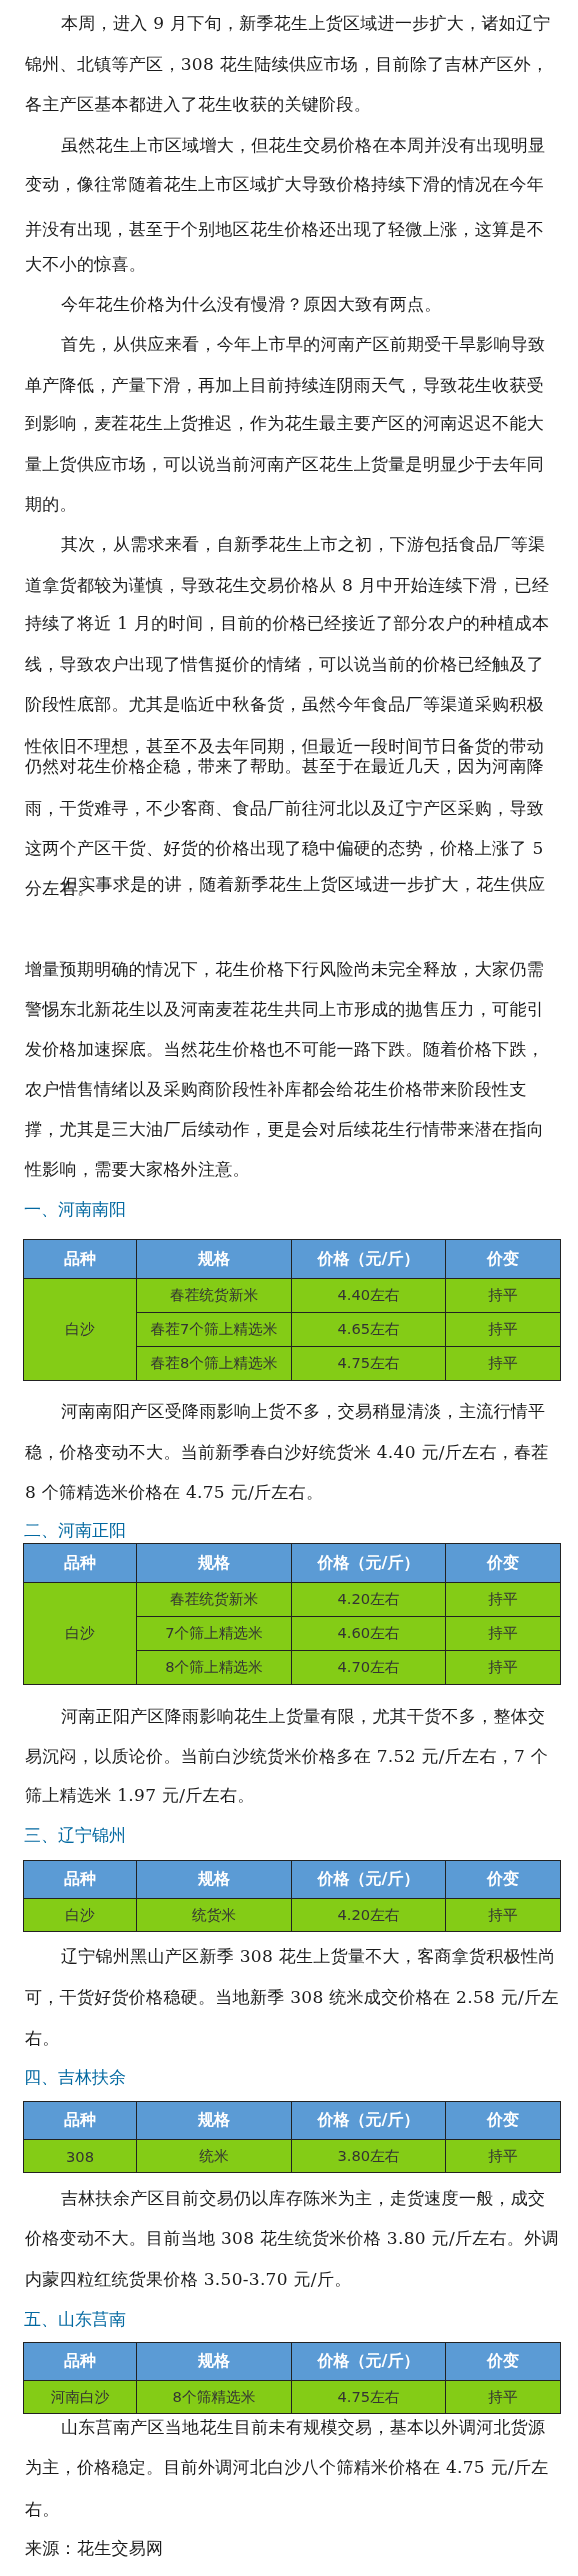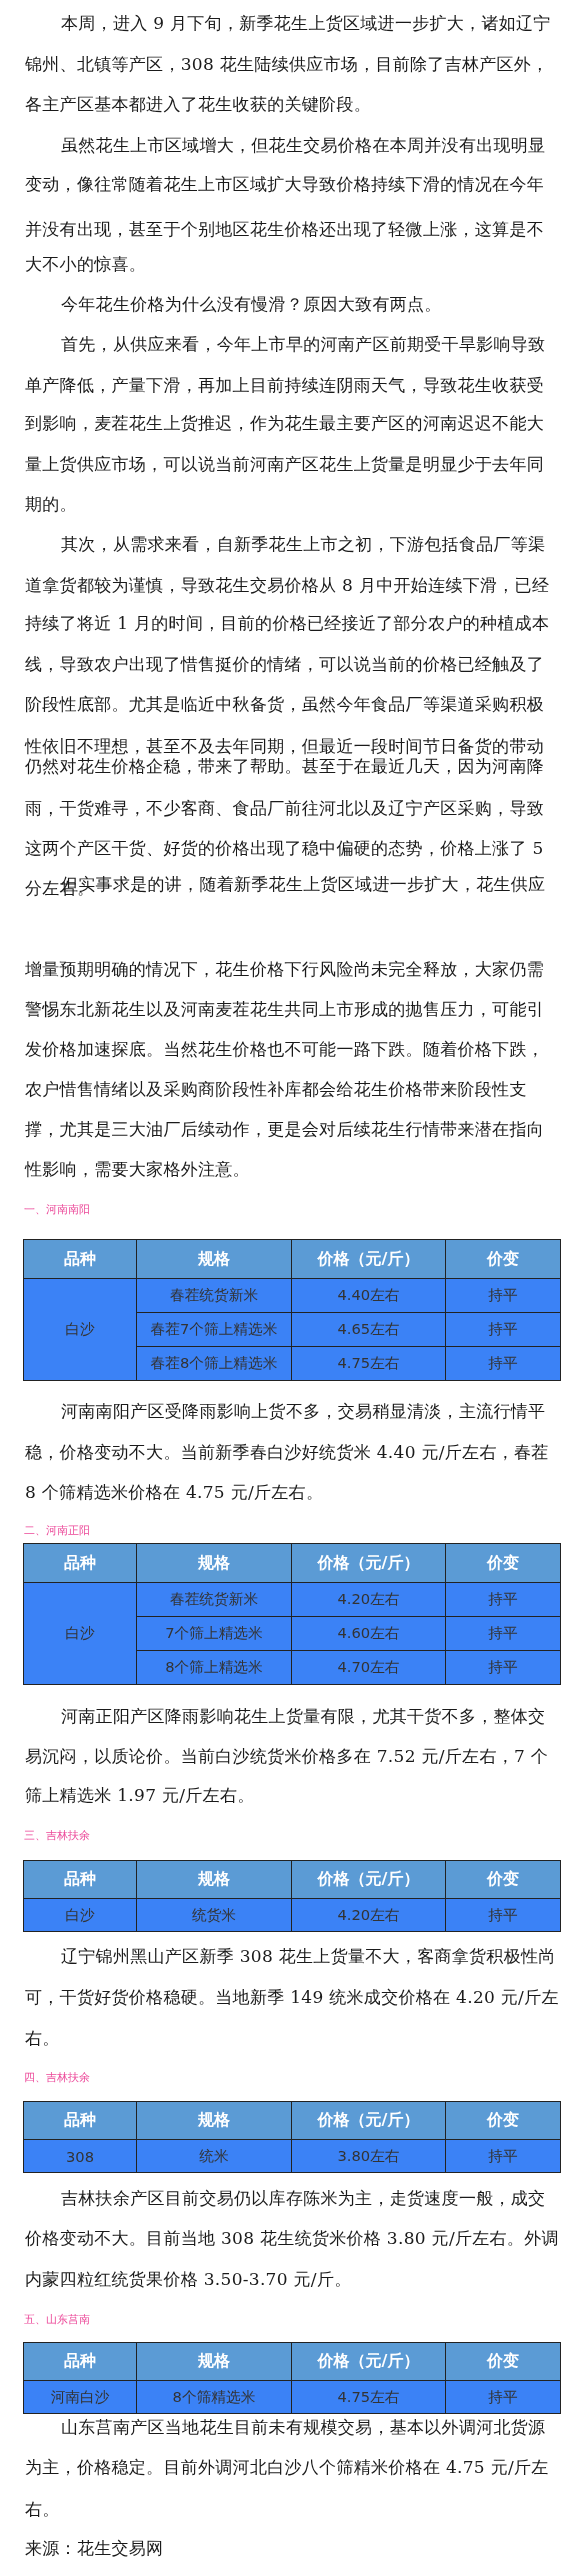--- a/index.html
+++ b/index.html
@@ -18,25 +18,25 @@
     height: 21px;
     font-size: 17px;
     line-height: 21px;
     white-space: nowrap;
     letter-spacing: 0.3px;
   }
   .line.indent { left: 61px; width: 498px; }
   .heading {
     position: absolute;
     left: 24px;
-    font-size: 11px;
+    font-size: 17px;
     line-height: 21px;
     height: 21px;
     white-space: nowrap;
-    color: #ec4899;
+    color: #0369a1;
   }
   table.price {
     position: absolute;
     left: 23px;
     width: 537px;
     border-collapse: collapse;
     border: 1.6px solid #111;
     font-family: "DejaVu Sans", "Liberation Sans", sans-serif;
     table-layout: fixed;
   }
@@ -44,21 +44,21 @@
     background: #5b9bd5;
     color: #ffffff;
     font-weight: bold;
     font-size: 16px;
     border: 0.8px solid #222;
     border-bottom: 1.1px solid #222;
     text-align: center;
     padding: 0;
   }
   table.price td {
-    background: #3b82f6;
+    background: #84cc16;
     color: #333333;
     font-size: 14.7px;
     border: 0.8px solid #222;
     text-align: center;
     padding: 0;
   }
   col.c1 { width: 113px; }
   col.c2 { width: 155px; }
   col.c3 { width: 154px; }
   col.c4 { width: 115px; }
@@ -176,21 +176,21 @@
       <td>8个筛上精选米</td>
       <td>4.70左右</td>
       <td>持平</td>
     </tr>
   </tbody>
 </table>
 <div class="line indent" style="top:1706px">河南正阳产区降雨影响花生上货量有限，尤其干货不多，整体交</div>
 <div class="line" style="top:1746px">易沉闷，以质论价。当前白沙统货米价格多在 7.52 元/斤左右，7 个</div>
 <div class="line" style="top:1785px">筛上精选米 1.97 元/斤左右。</div>
 
-<div class="heading" style="top:1825px">三、吉林扶余</div>
+<div class="heading" style="top:1825px">三、辽宁锦州</div>
 <table class="price" style="top:1860px">
   <colgroup>
       <col class="c1">
       <col class="c2">
       <col class="c3">
       <col class="c4">
     </colgroup>
   <thead>
     <tr style="height:38px">
       <th>品种</th>
@@ -202,21 +202,21 @@
   <tbody>
     <tr style="height:33px">
       <td>白沙</td>
       <td>统货米</td>
       <td>4.20左右</td>
       <td>持平</td>
     </tr>
   </tbody>
 </table>
 <div class="line indent" style="top:1946px">辽宁锦州黑山产区新季 308 花生上货量不大，客商拿货积极性尚</div>
-<div class="line" style="top:1987px">可，干货好货价格稳硬。当地新季 149 统米成交价格在 4.20 元/斤左</div>
+<div class="line" style="top:1987px">可，干货好货价格稳硬。当地新季 308 统米成交价格在 2.58 元/斤左</div>
 <div class="line" style="top:2028px">右。</div>
 
 <div class="heading" style="top:2067px">四、吉林扶余</div>
 <table class="price" style="top:2101px">
   <colgroup>
       <col class="c1">
       <col class="c2">
       <col class="c3">
       <col class="c4">
     </colgroup>

